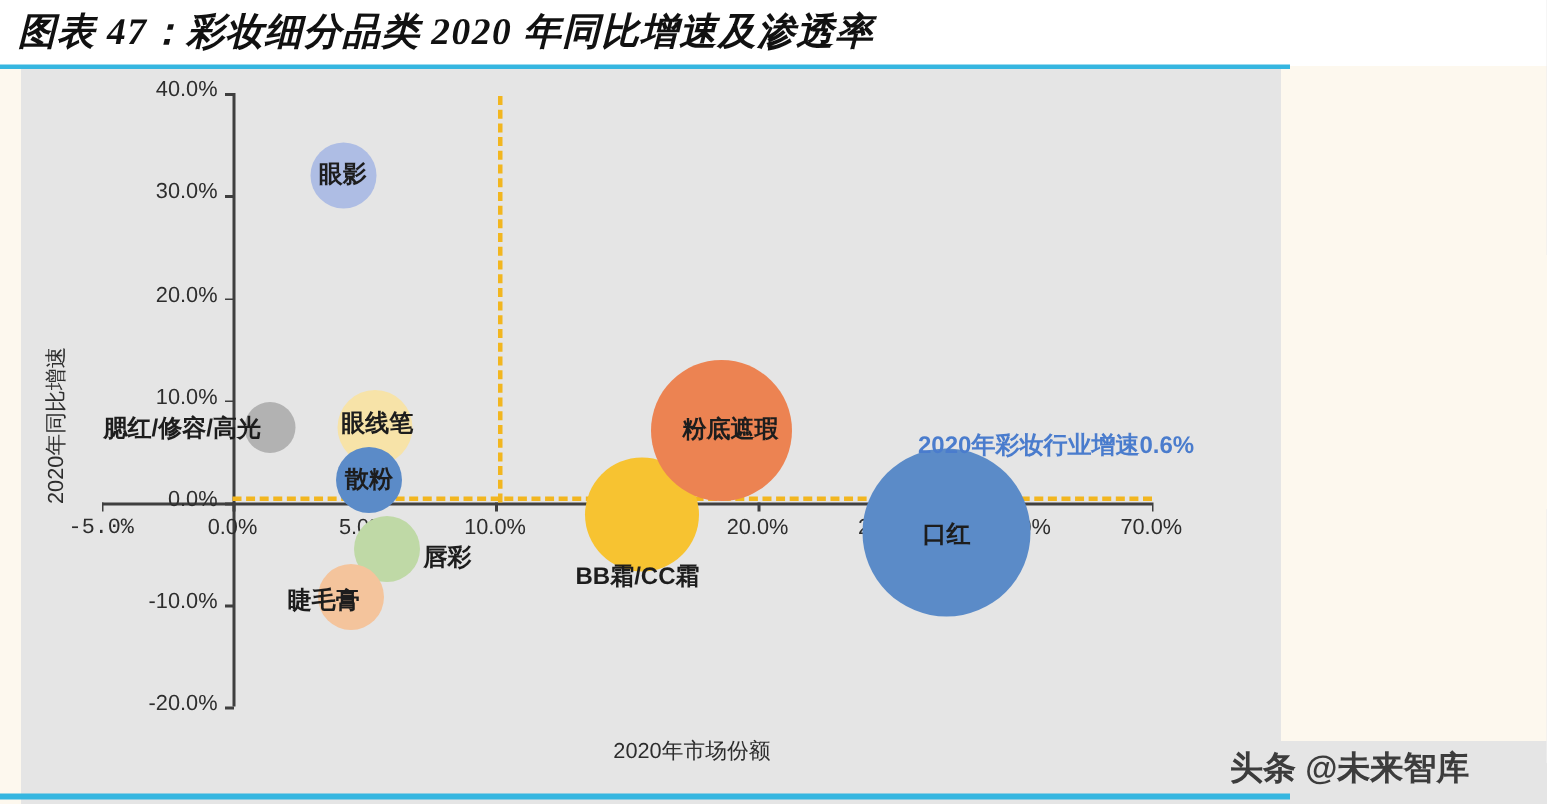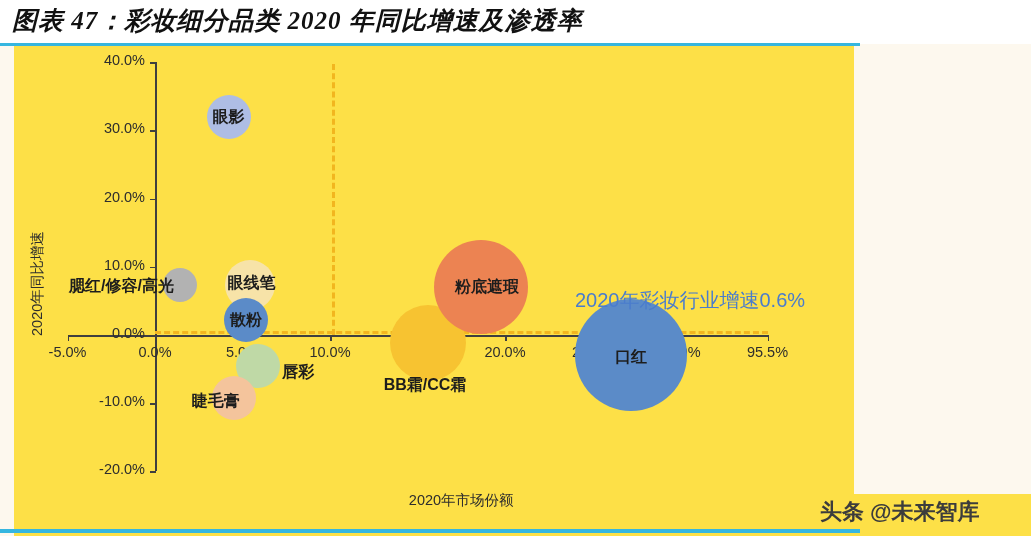--- a/index.html
+++ b/index.html
@@ -4,21 +4,21 @@
 <style>
   html,body{margin:0;padding:0;}
   body{
     width:1031px;height:536px;
     background:#ffffff;
     font-family:"Liberation Sans","DejaVu Sans",sans-serif;
     overflow:hidden;
     position:relative;
   }
   
-  #page{position:absolute;inset:0;background:#fde047;padding-left:40px;}
+  #page{position:absolute;inset:0;background:#e5e5e5;padding-left:40px;}
   .cream-left{position:absolute;left:0;top:44px;width:14px;height:492px;background:#fdf8ee;}
   .cream-right{position:absolute;left:854px;top:44px;width:177px;height:450px;background:#fdf8ee;}
 
   
   .title-bar{position:absolute;left:0;top:0;width:1031px;height:44px;background:#ffffff;}
   .title-text{
     position:absolute;left:12px;top:4px;
     font-family:"Liberation Serif","DejaVu Serif",serif;
     font-weight:bold;font-style:italic;
     font-size:25px;color:#111111;letter-spacing:1px;
@@ -49,22 +49,23 @@
 
   .bubble{
     position:absolute;border-radius:50%;
   }
   .bubble-label{
     position:absolute;font-size:16px;color:#1d1d1d;white-space:nowrap;
     font-weight:600;
     font-family:"Liberation Sans","DejaVu Sans",sans-serif;
   }
   .annotation{
-    position:absolute;font-size:20px;font-weight:normal;color:#4a7ccd;white-space:nowrap;
+    position:absolute;font-size:16px;font-weight:bold;color:#4a7ccd;white-space:nowrap;
     font-family:"Liberation Sans","DejaVu Sans",sans-serif;
+    margin-left:37px;
   }
   .watermark{
     position:absolute;left:820px;top:497px;
     font-size:22px;font-weight:bold;color:#3c3c3c;white-space:nowrap;
   }
 </style>
 </head>
 <body>
 
 <div id="page">
@@ -89,37 +90,37 @@
       <div class="ticklabel" style="right: 715px; top: 142.6px; text-align: right;">20.0%</div>
       <div class="tick" style="left: 150px; top: 220.8px; width: 6px; height: 1.6px;"></div>
       <div class="ticklabel" style="right: 715px; top: 210.8px; text-align: right;">10.0%</div>
       <div class="tick" style="left: 150px; top: 289px; width: 6px; height: 1.6px;"></div>
       <div class="ticklabel" style="right: 715px; top: 279px; text-align: right;">0.0%</div>
       <div class="tick" style="left: 150px; top: 357.2px; width: 6px; height: 1.6px;"></div>
       <div class="ticklabel" style="right: 715px; top: 347.2px; text-align: left;">-10.0%</div>
       <div class="tick" style="left: 150px; top: 425.4px; width: 6px; height: 1.6px;"></div>
       <div class="ticklabel" style="right: 715px; top: 415.4px; text-align: right; margin-left: 26px;">-20.0%</div>
       <div class="tick" style="left: 67.5px; top: 289px; width: 1.6px; height: 6px;"></div>
-      <div class="ticklabel" style="left: 67.5px; top: 298px; transform: translateX(-50%);">-5.0%</div>
+      <div class="ticklabel" style="left: 67.5px; top: 298px; transform: translateX(-50%); font-family: Liberation Mono, monospace;">-5.0%</div>
       <div class="tick" style="left: 155px; top: 289px; width: 1.6px; height: 6px;"></div>
       <div class="ticklabel" style="left: 155px; top: 298px; transform: translateX(-50%);">0.0%</div>
       <div class="tick" style="left: 242.5px; top: 289px; width: 1.6px; height: 6px;"></div>
       <div class="ticklabel" style="left: 242.5px; top: 298px; transform: translateX(-50%);">5.0%</div>
       <div class="tick" style="left: 330px; top: 289px; width: 1.6px; height: 6px;"></div>
       <div class="ticklabel" style="left: 330px; top: 298px; transform: translateX(-50%);">10.0%</div>
       <div class="tick" style="left: 417.5px; top: 289px; width: 1.6px; height: 6px;"></div>
       <div class="ticklabel" style="left: 417.5px; top: 298px; transform: translateX(-50%);">15.0%</div>
       <div class="tick" style="left: 505px; top: 289px; width: 1.6px; height: 6px;"></div>
       <div class="ticklabel" style="left: 505px; top: 298px; transform: translateX(-50%);">20.0%</div>
       <div class="tick" style="left: 592.5px; top: 289px; width: 1.6px; height: 6px;"></div>
       <div class="ticklabel" style="left: 592.5px; top: 298px; transform: translateX(-50%);">25.0%</div>
       <div class="tick" style="left: 680px; top: 289px; width: 1.6px; height: 6px;"></div>
       <div class="ticklabel" style="left: 680px; top: 298px; transform: translateX(-50%);">30.0%</div>
       <div class="tick" style="left: 767.5px; top: 289px; width: 1.6px; height: 6px;"></div>
-      <div class="ticklabel" style="left: 767.5px; top: 298px; transform: translateX(-50%);">95.5%</div>
+      <div class="ticklabel" style="left: 767.5px; top: 298px; transform: translateX(-50%);">70.0%</div>
       <div class="refline-h" style="left: 155px; top: 284.908px; width: 612.5px; border-top-color: rgb(242, 182, 31);"></div>
       <div class="refline-v" style="left: 331.75px; top: 18.2px; height: 270.8px; border-left-color: rgb(242, 182, 31);"></div>
       <div class="bubble" style="left: 206.5px; top: 48.76px; width: 44px; height: 44px; background: rgb(174, 189, 228);"></div>
       <div class="bubble" style="left: 162.5px; top: 221.532px; width: 34px; height: 34px; background: rgb(178, 178, 178);"></div>
       <div class="bubble" style="left: 224.5px; top: 213.532px; width: 50px; height: 50px; background: rgb(247, 227, 168);"></div>
       <div class="bubble" style="left: 224px; top: 251.996px; width: 44px; height: 44px; background: rgb(91, 139, 200);"></div>
       <div class="bubble" style="left: 236.25px; top: 298.372px; width: 44px; height: 44px; background: rgb(191, 217, 166);"></div>
       <div class="bubble" style="left: 211.75px; top: 329.744px; width: 44px; height: 44px; background: rgb(244, 196, 156);"></div>
       <div class="bubble" style="left: 390px; top: 258.502px; width: 76px; height: 76px; background: rgb(247, 195, 49);"></div>
       <div class="bubble" style="left: 433.5px; top: 194.26px; width: 94px; height: 94px; background: rgb(236, 131, 82);"></div>

